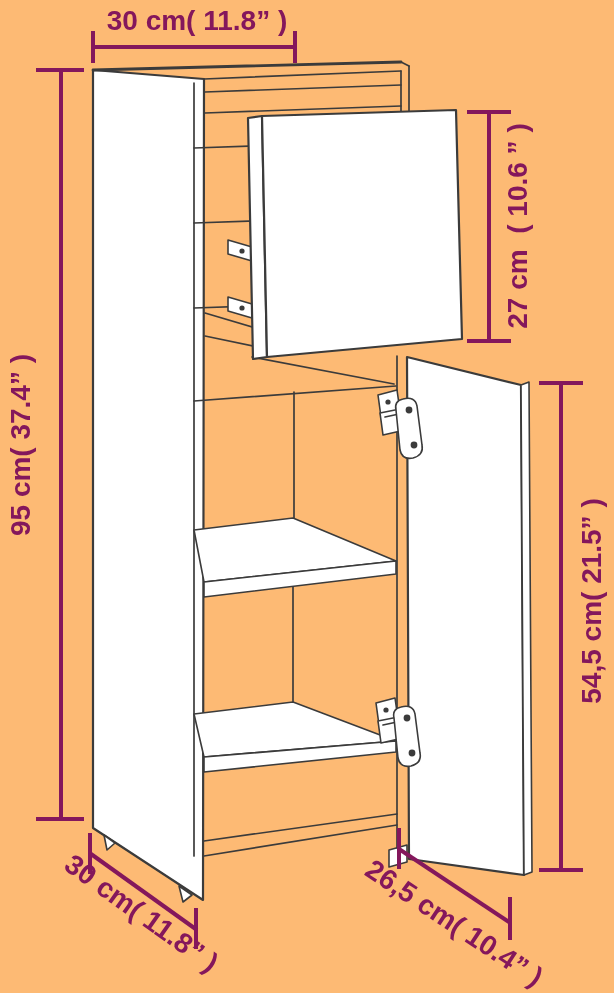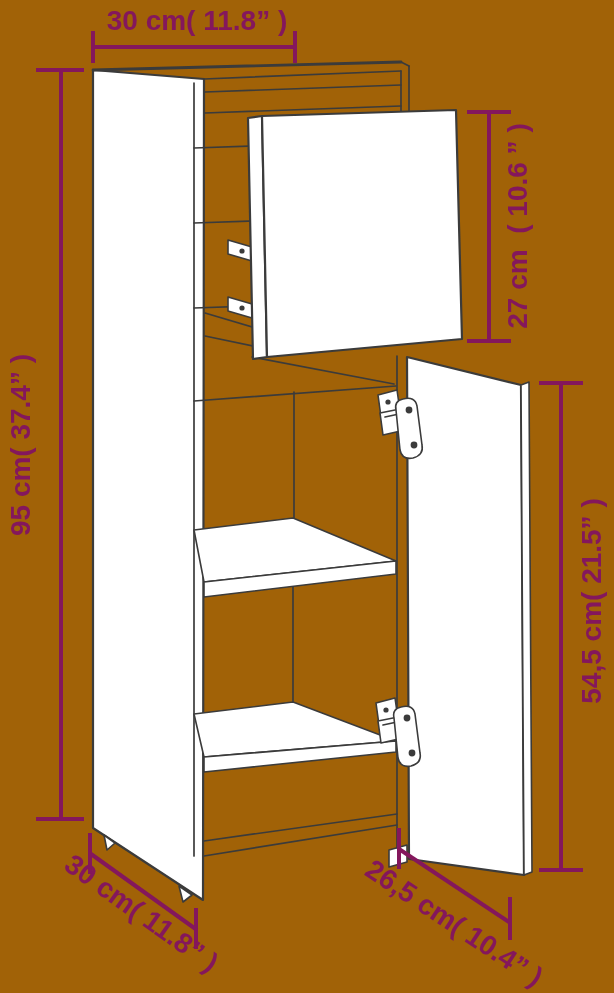--- a/index.html
+++ b/index.html
@@ -1,16 +1,16 @@
 <!DOCTYPE html>
 <html><head>
 <meta charset="utf-8">
 <style>
   html,body{margin:0;padding:0;background:#ffffff;}
-  .stage{position:relative;width:614px;height:993px;background:#a16207;overflow:hidden;
+  .stage{position:relative;width:614px;height:993px;background:#fdba74;overflow:hidden;
          font-family:"Liberation Sans", sans-serif;}
   svg{display:block;}
   svg text{font-family:"Liberation Sans", sans-serif;font-weight:bold;font-size:28px;
            white-space:pre;}
   .ln{stroke:#3B3B3B;stroke-width:1.7;fill:none;stroke-linecap:round;stroke-linejoin:round;}
   .lnThick{stroke:#3B3B3B;stroke-width:2.8;fill:none;stroke-linecap:round;stroke-linejoin:round;}
   .panel{fill:#ffffff;stroke:#3B3B3B;stroke-width:2.2;stroke-linejoin:round;}
   .panelThin{fill:#ffffff;stroke:#3B3B3B;stroke-width:1.6;stroke-linejoin:round;}
   .dim{stroke:#84175C;stroke-width:4;fill:none;stroke-linecap:butt;}
   .dimtxt{fill:#84175C;}

